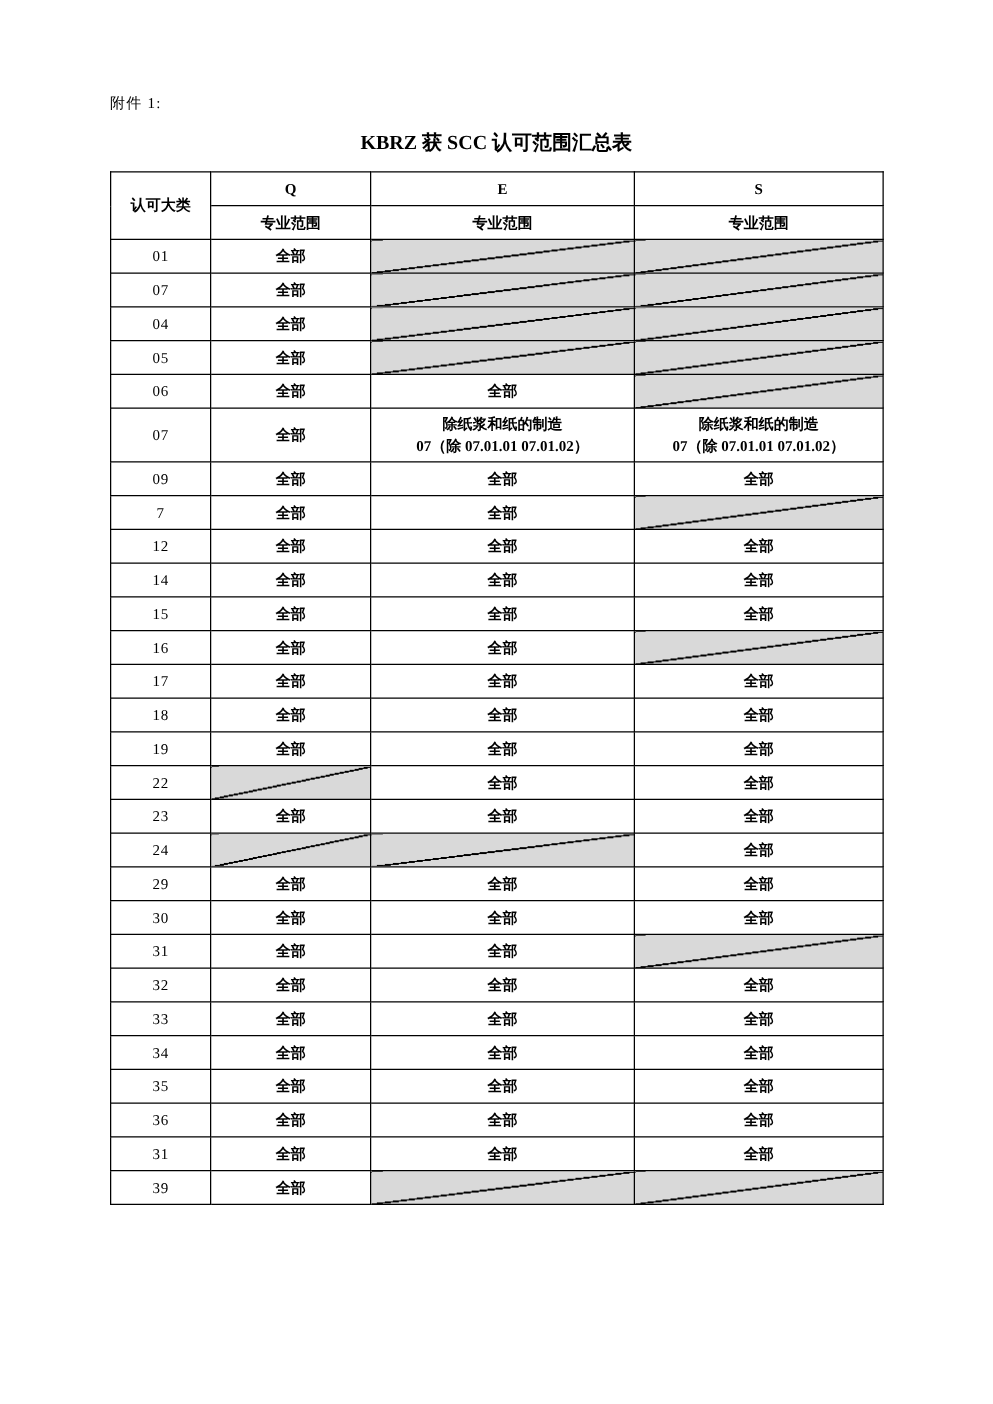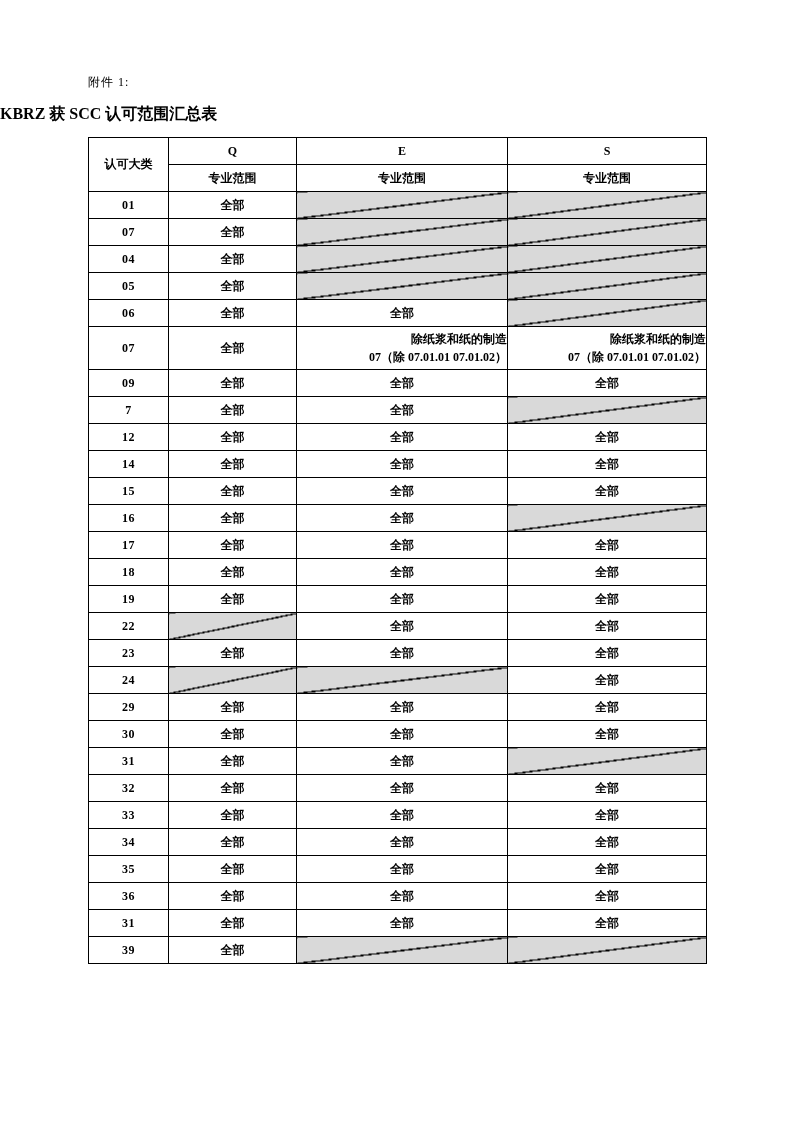--- a/index.html
+++ b/index.html
@@ -14,44 +14,45 @@
   .attachment-label {
     position: absolute;
     left: 88px; top: 74px;
     font-size: 12px;
     letter-spacing: 1px;
   }
   .doc-title {
     position: absolute;
     left: 0; top: 104px;
     width: 100%;
+    text-align: center;
     font-weight: bold;
     font-size: 16px;
   }
   table.scope-table {
     position: absolute;
     left: 88px; top: 137px;
     width: 618px;
     border-collapse: collapse;
     table-layout: fixed;
   }
   .scope-table th, .scope-table td {
     border: 1px solid #000;
     text-align: center;
     vertical-align: middle;
     padding: 0;
     height: 26px;
     font-size: 12px;
     overflow: hidden;
   }
   .scope-table thead th { font-weight: bold; }
-  .scope-table td.cat { font-weight: bold; letter-spacing: 0.5px; }
+  .scope-table td.cat { font-weight: normal; letter-spacing: 0.5px; }
   .scope-table td.val { font-weight: bold; }
   .scope-table tr.tall td { height: 42px; }
-  .scope-table td.multiline { line-height: 18px; font-weight: bold; text-align: right; }
+  .scope-table td.multiline { line-height: 18px; font-weight: bold; }
   .scope-table td.multiline .sub { font-size: 12px; }
   .scope-table td.na {
     
     background-image: linear-gradient(to bottom right,
       transparent calc(50% - 0.7px),
       #000 calc(50% - 0.7px),
       #000 calc(50% + 0.7px),
       transparent calc(50% + 0.7px));
   }
 </style>

